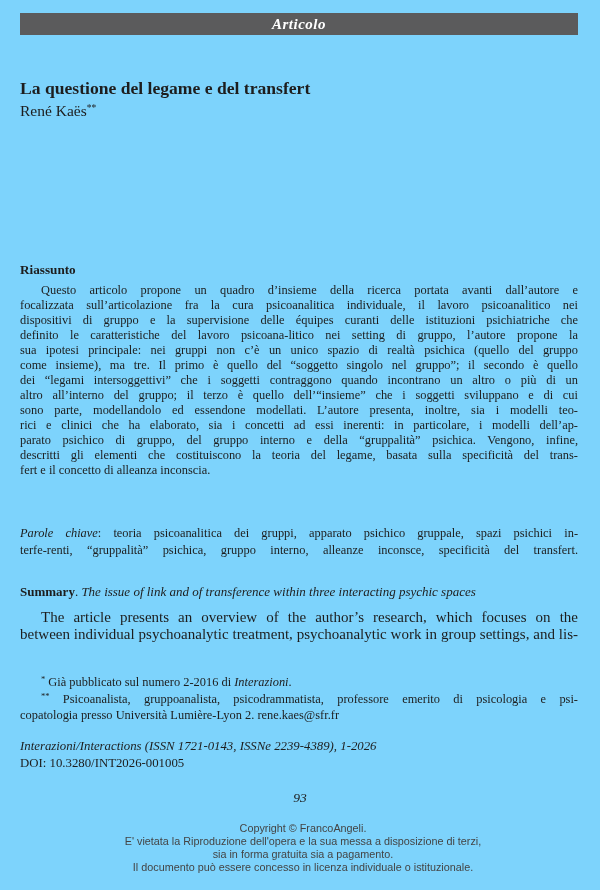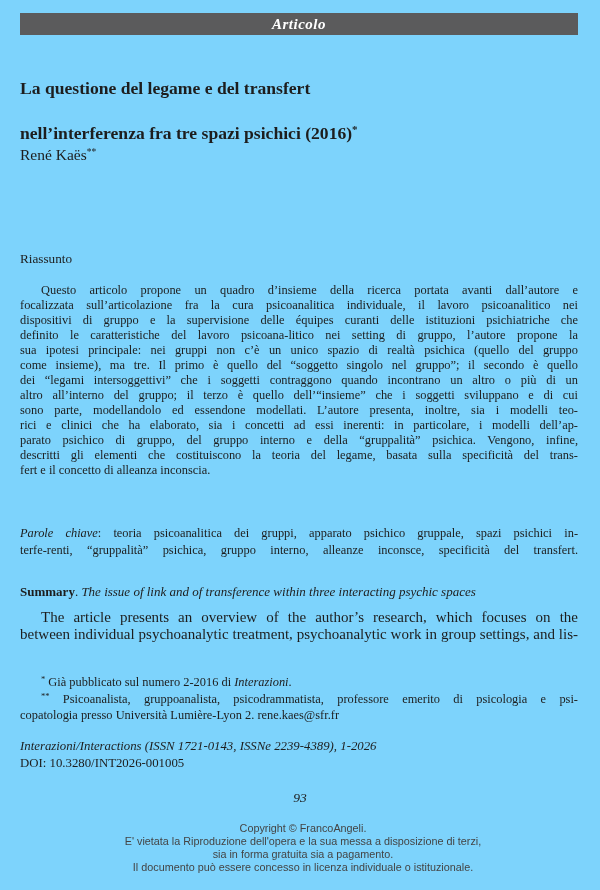--- a/index.html
+++ b/index.html
@@ -24,21 +24,21 @@
     font-size: 15px; line-height: 22px; letter-spacing: 0.5px;
   }
 
   
   .title-block { left: 20px; top: 54px; width: 558px; }
   .title-line { font-size: 17.6px; font-weight: bold; line-height: 20.5px; white-space: nowrap; margin-top: 24px; }
   .sup-title { font-size: 11px; vertical-align: 6px; line-height: 0; font-weight: bold; }
   .author-line { font-size: 15.5px; line-height: 20px; margin-top: 2px; }
   .sup-author { font-size: 9.5px; vertical-align: 5px; line-height: 0; }
 
-  .section-heading { left: 20px; top: 251px; width: 558px; font-size: 13.2px; font-weight: normal; }
+  .section-heading { left: 20px; top: 262px; width: 558px; font-size: 13.2px; font-weight: bold; }
 
   
   .textcol { left: 20px; width: 558px; }
   .abstract-block { top: 283px; font-size: 12.4px; }
   .jline {
     text-align: justify; text-align-last: justify;
     height: 15px; line-height: 15px; overflow: hidden; white-space: normal;
   }
   .lh165 .jline, .jline.lh165 { height: 16.5px; line-height: 16.5px; }
   .last { text-align-last: left; }
@@ -72,21 +72,20 @@
 <body>
 
 <div class="page">
 
   <div class="abs banner">
     <span class="banner-label">Articolo</span>
   </div>
 
   <div class="abs title-block">
     <div class="title-line">La questione del legame e del transfert</div>
-    <div class="title-line"><span>nell’interferenza fra tre spazi psichici (2016)</span><span class="sup-title">*</span></div>
     <div class="author-line"><span>René Kaës</span><span class="sup-author">**</span></div>
   </div>
 
   <div class="abs section-heading">Riassunto</div>
 
   <div class="abs textcol abstract-block">
     <div class="jline indent">Questo articolo propone un quadro d’insieme della ricerca portata avanti dall’autore e</div>
     <div class="jline">focalizzata sull’articolazione fra la cura psicoanalitica individuale, il lavoro psicoanalitico nei</div>
     <div class="jline">dispositivi di gruppo e la supervisione delle équipes curanti delle istituzioni psichiatriche che</div>
     <div class="jline">definito le caratteristiche del lavoro psicoana-litico nei setting di gruppo, l’autore propone la</div>

